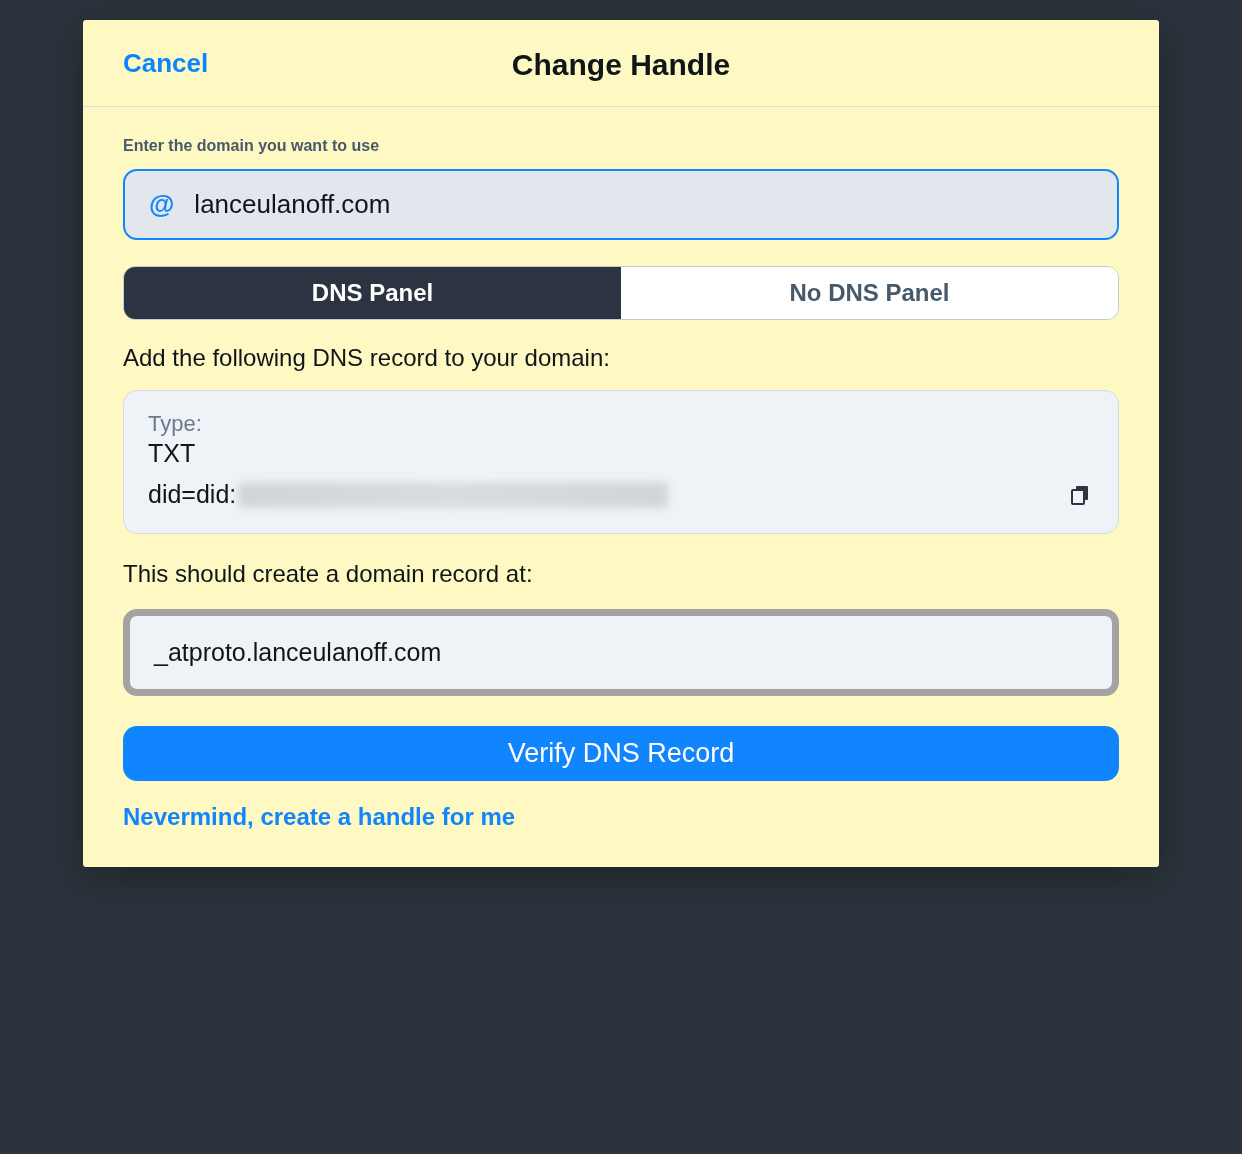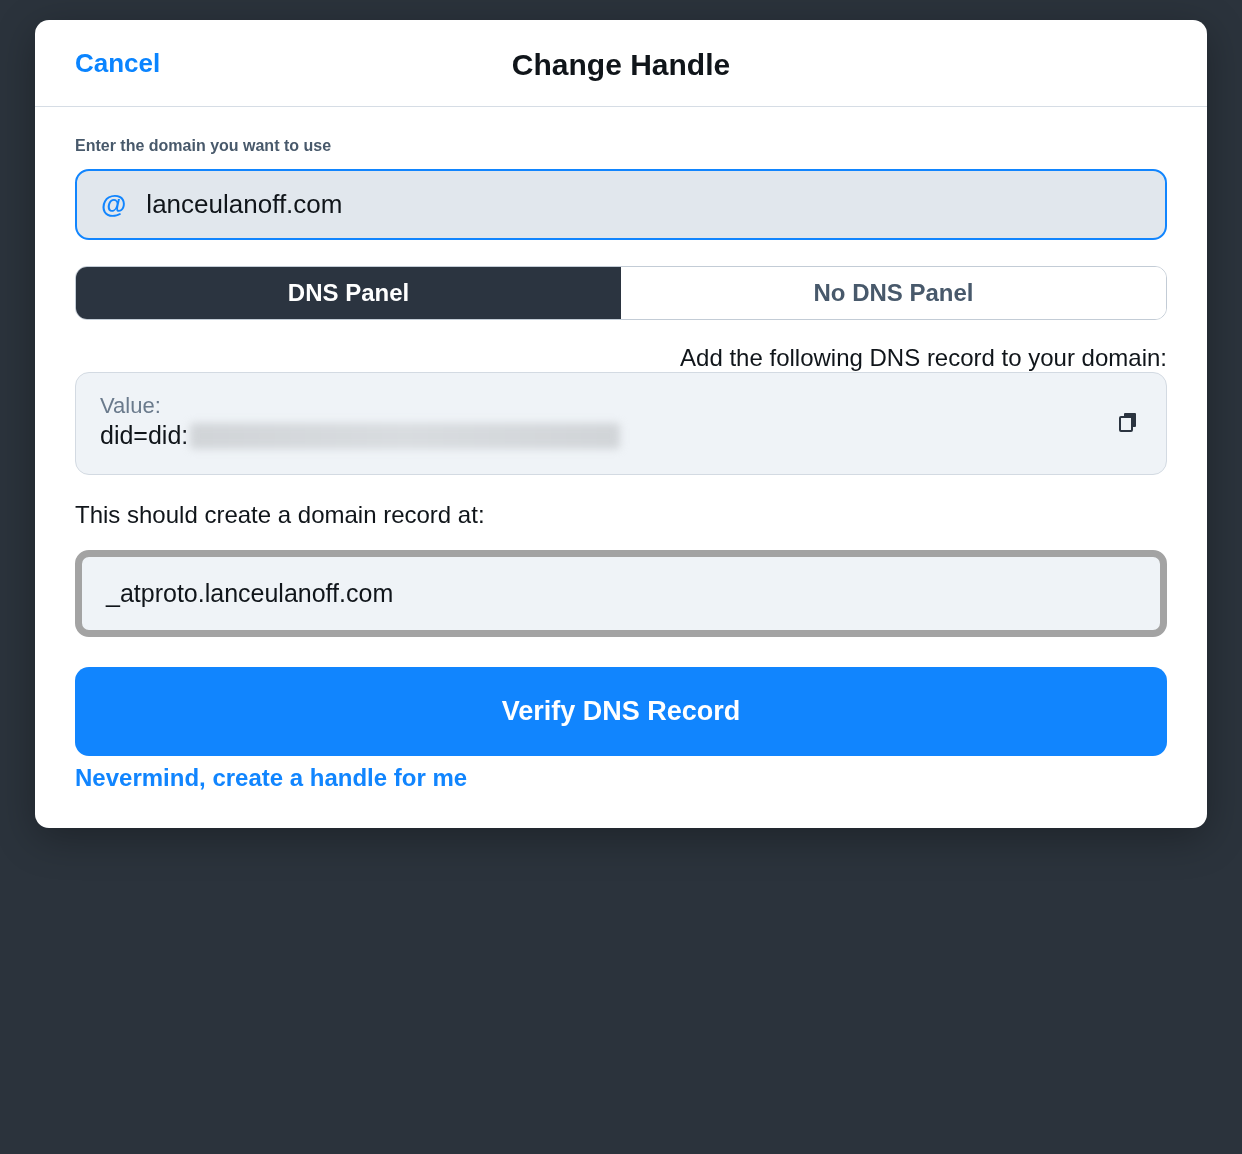--- a/index.html
+++ b/index.html
@@ -6,23 +6,23 @@
   html, body { width: 100%; height: 100%; }
   body {
     background: #2b333c;
     font-family: -apple-system, BlinkMacSystemFont, "Segoe UI", Helvetica, Arial, sans-serif;
     display: flex;
     align-items: flex-start;
     justify-content: center;
     padding: 20px;
   }
   .modal {
-    background: #ffffff;
-    width: 1172px;
-    border-radius: 14px;
+    background: #fef9c3;
+    width: 1076px;
+    border-radius: 3px;
     overflow: hidden;
     box-shadow: 0 10px 40px rgba(0,0,0,0.3);
   }
   .modal-header {
     position: relative;
     display: flex;
     align-items: center;
     justify-content: center;
     padding: 28px 40px 24px 40px;
     border-bottom: 1px solid #d6dde5;
@@ -94,21 +94,21 @@
     color: #48596b;
     border: none;
   }
   .tab.active {
     background: #2b3440;
     color: #ffffff;
   }
   .instruction {
     font-size: 24px;
     color: #10151a;
-    text-align: right;
+    margin-bottom: 18px;
   }
   .dns-card {
     background: #eff3f7;
     border: 1px solid #d3dae2;
     border-radius: 14px;
     padding: 20px 24px 24px 24px;
     margin-bottom: 26px;
     position: relative;
   }
   .dns-row { margin-bottom: 12px; position: relative; }
@@ -157,26 +157,26 @@
     font-size: 25px;
     color: #10151a;
     margin-bottom: 30px;
   }
   .verify-btn {
     display: block;
     width: 100%;
     background: #1185fe;
     color: #ffffff;
     font-size: 27px;
-    font-weight: 700;
-    border: none;
-    border-radius: 14px;
-    padding: 29px 10px;
-    cursor: pointer;
-    margin-bottom: 8px;
+    font-weight: 400;
+    border: none;
+    border-radius: 14px;
+    padding: 12px 10px;
+    cursor: pointer;
+    margin-bottom: 22px;
   }
   .nevermind-link {
     display: inline-block;
     color: #1185fe;
     font-size: 24px;
     font-weight: 700;
     background: none;
     border: none;
     cursor: pointer;
     padding: 0;
@@ -204,23 +204,26 @@
     <div class="tabs">
       <button class="tab active">DNS Panel</button>
       <button class="tab">No DNS Panel</button>
     </div>
 
     <div class="instruction">Add the following DNS record to your domain:</div>
 
     <div class="dns-card">
 
 
-
       <div class="dns-row">
-        <div class="dns-label">Value:</div>
+        <div class="dns-label">Type:</div>
+        <div class="dns-value">TXT</div>
+      </div>
+
+      <div class="dns-row">
         <div class="value-blur-wrap">
           <span class="value-prefix">did=did:</span>
           <span class="value-blur"></span>
         </div>
         <span class="copy-icon">
           <svg viewBox="0 0 24 24" width="24" height="24" fill="currentColor">
             <rect x="8" y="3" width="12" height="14" rx="1" ry="1" fill="currentColor"></rect>
             <rect x="4" y="7" width="12" height="14" rx="1" ry="1" fill="#eff3f7" stroke="currentColor" stroke-width="2"></rect>
           </svg>
         </span>

